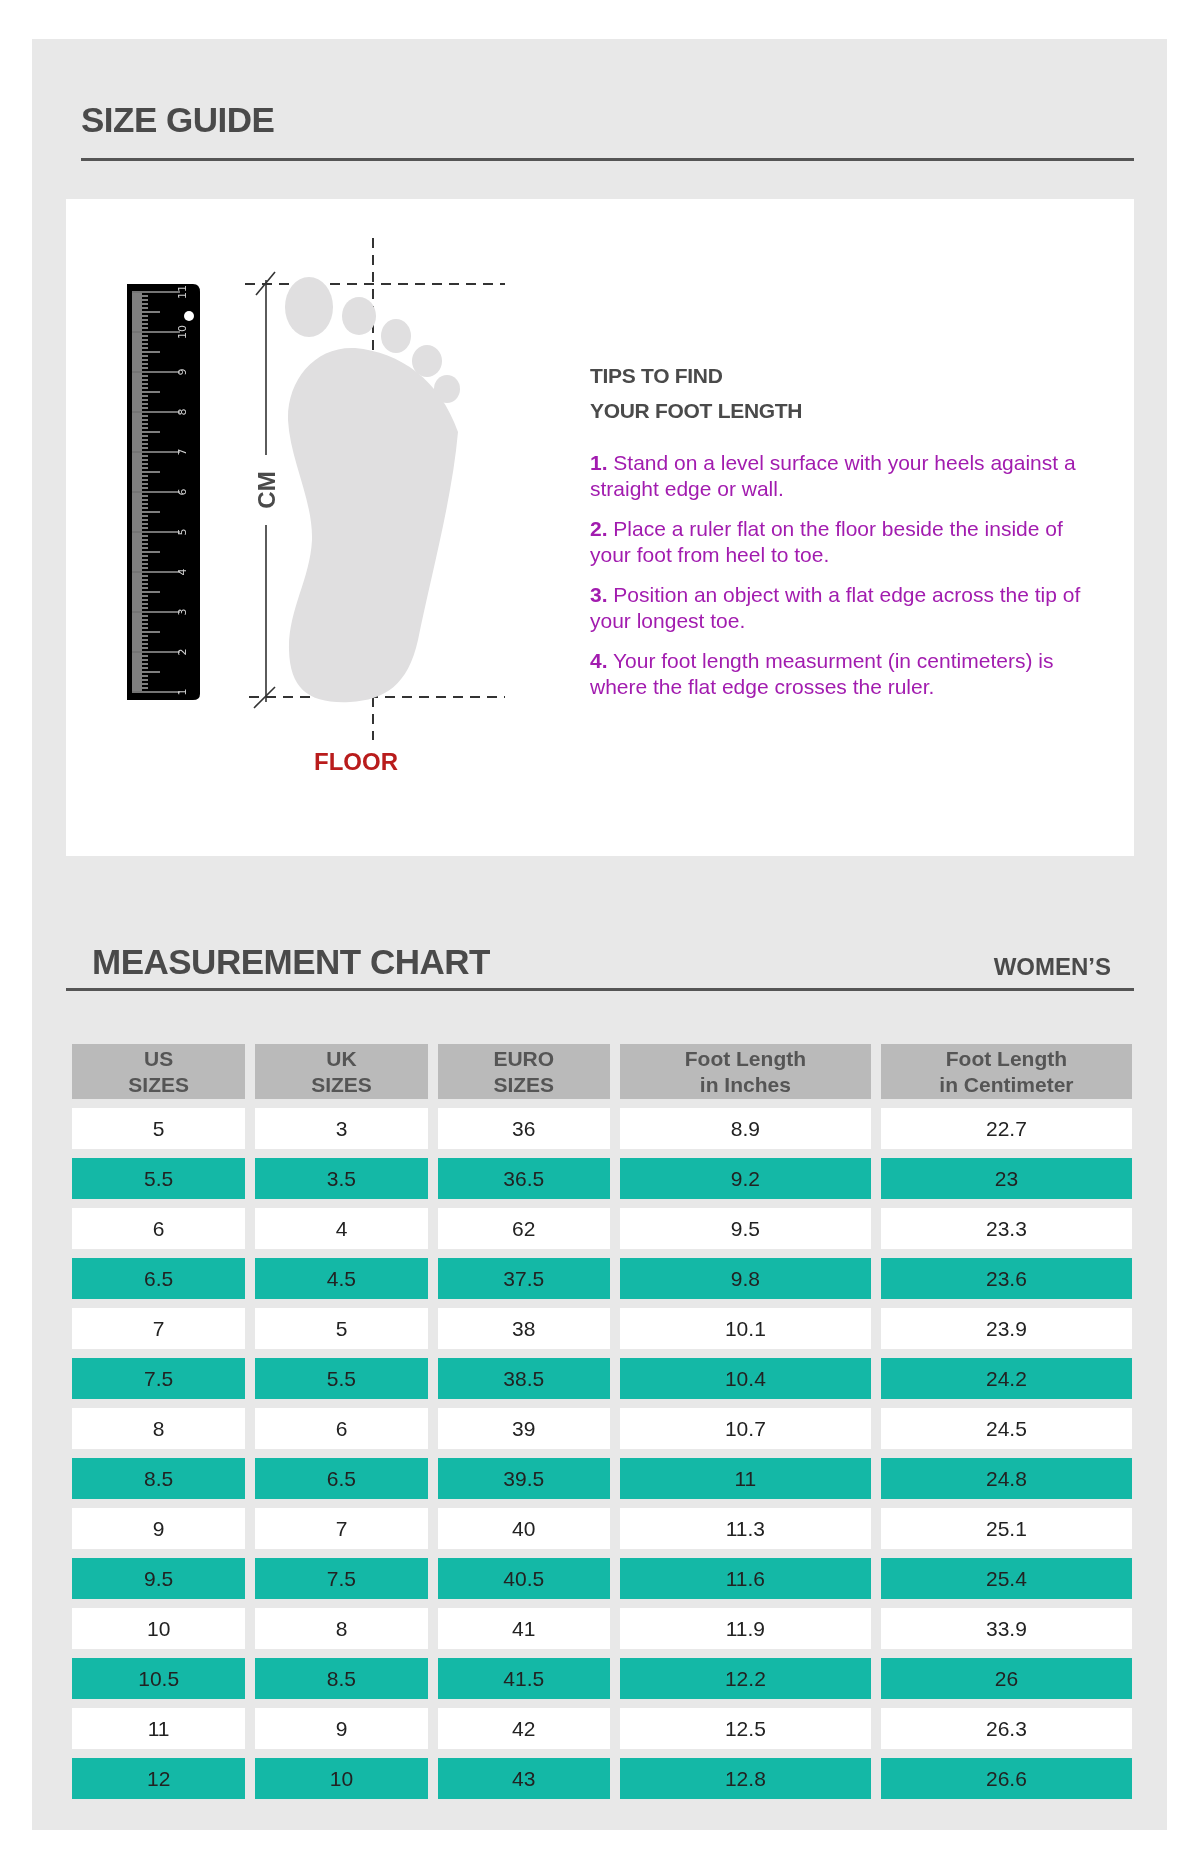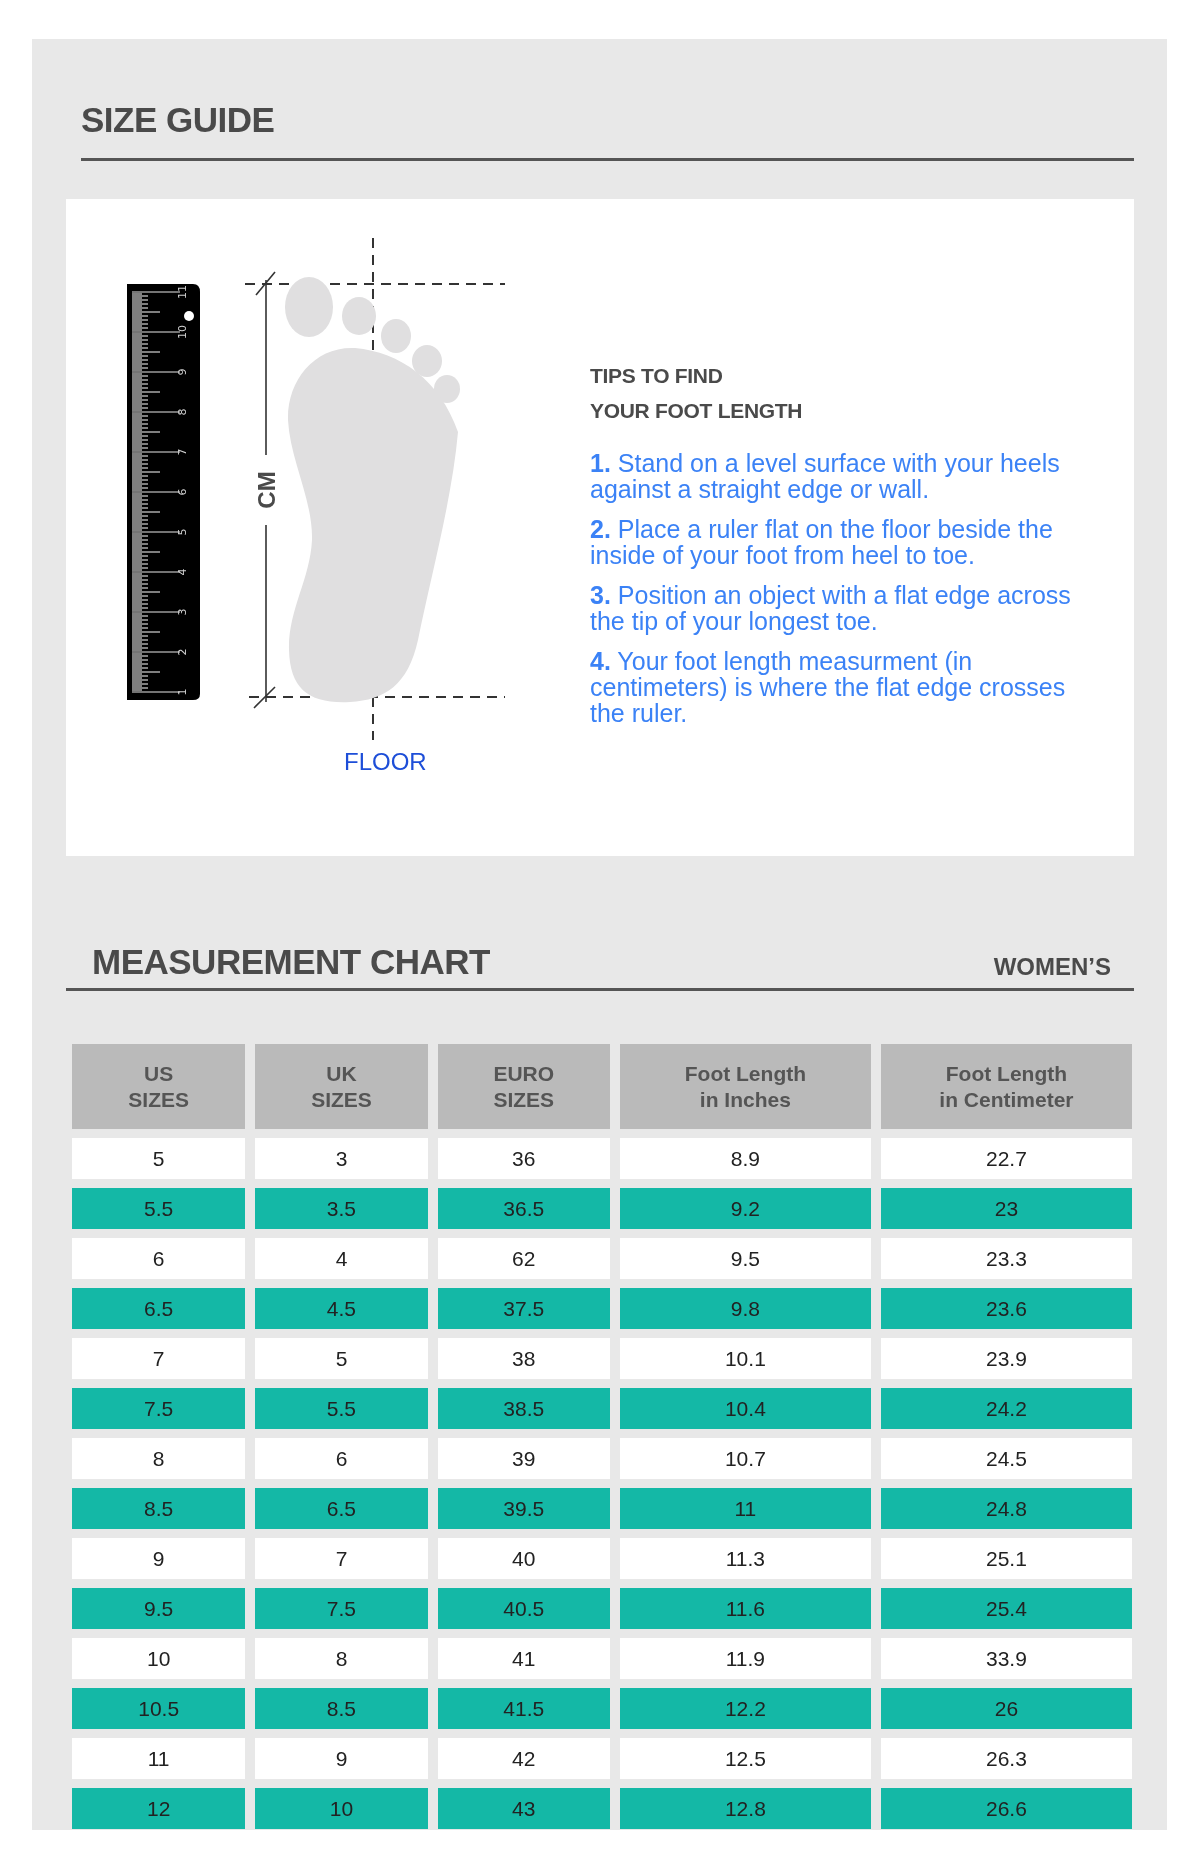--- a/index.html
+++ b/index.html
@@ -2,30 +2,30 @@
 <html><head>
 <meta charset="utf-8">
 <style>
   html,body{margin:0;padding:0;background:#ffffff;}
   body{width:1200px;height:1862px;position:relative;font-family:"Liberation Sans","DejaVu Sans",sans-serif;color:#4a4a4a;overflow:hidden;}
   .panel{position:absolute;left:32px;top:39px;width:1135px;height:1791px;background:#e8e8e8;}
   .title-main{position:absolute;left:81px;top:100px;font-size:35px;font-weight:bold;letter-spacing:-0.5px;color:#4a4a4a;margin:0;}
   .rule{position:absolute;height:3px;background:#555555;}
   .card{position:absolute;left:66px;top:199px;width:1068px;height:657px;background:#ffffff;}
   .illus{position:absolute;left:120px;top:235px;width:420px;height:560px;}
-  .floor-label{position:absolute;left:344px;top:748px;font-size:24px;font-weight:normal;color:#1d4ed8;}
+  .floor-label{position:absolute;left:314px;top:748px;font-size:24px;font-weight:bold;color:#b91c1c;}
   .tips{position:absolute;left:590px;top:358px;width:510px;}
   .tips h2{margin:0 0 22px 0;font-size:21px;line-height:35px;font-weight:bold;color:#4a4a4a;letter-spacing:-0.3px;}
   .tips h2 span{display:block;}
-  .tip{font-size:25px;line-height:26px;color:#3b82f6;margin:0 0 14px 0;}
+  .tip{font-size:21px;line-height:26px;color:#a21caf;margin:0 0 14px 0;}
   .tip b{font-weight:bold;}
   .mc-title{position:absolute;left:92px;top:942px;font-size:35px;font-weight:bold;letter-spacing:-0.5px;color:#4a4a4a;margin:0;}
   .mc-sub{position:absolute;right:89px;top:953px;font-size:24px;font-weight:bold;color:#4a4a4a;}
   table.size{position:absolute;left:62px;top:1035px;border-collapse:separate;border-spacing:10px 9px;width:1080px;margin:0;}
-  table.size th{background:#bababa;color:#555555;font-size:21px;font-weight:bold;line-height:26px;height:85px;padding:0;text-align:center;vertical-align:middle;}
+  table.size th{background:#bababa;color:#555555;font-size:21px;font-weight:bold;line-height:26px;height:55px;padding:0;text-align:center;vertical-align:middle;}
   table.size th span{display:block;}
   table.size td{height:41px;padding:0;text-align:center;vertical-align:middle;font-size:21px;color:#222222;}
   table.size tr.odd td{background:#ffffff;}
   table.size tr.even td{background:#14b8a6;}
   .c1{width:174px}.c2{width:173px}.c3{width:173px}.c4{width:252px}.c5{width:252px}
 </style>
 </head>
 <body>
 
 <div class="panel"></div>

